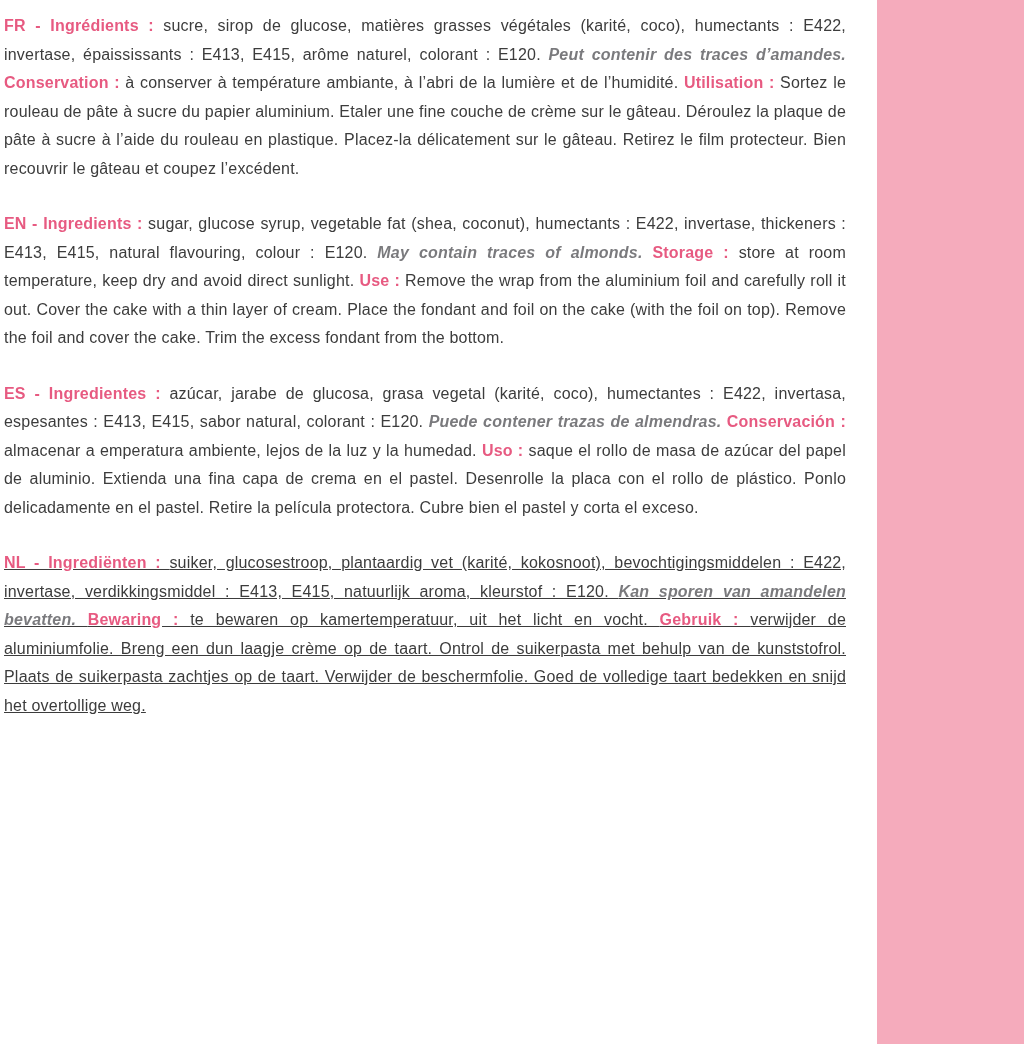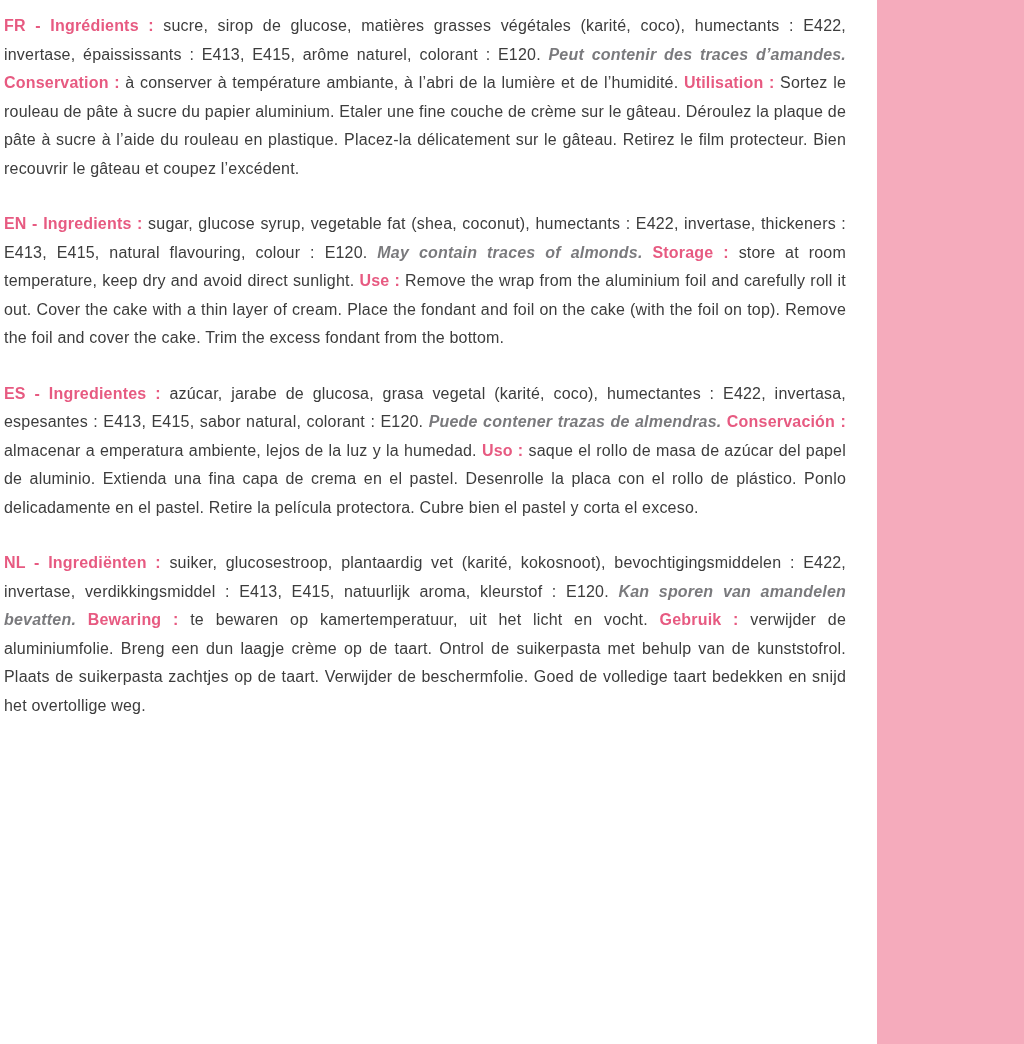--- a/index.html
+++ b/index.html
@@ -16,21 +16,21 @@
     left: 4px;
     top: 12px;
     width: 842px;
     font-size: 16px;
     line-height: 28.5px;
     letter-spacing: 0.2px;
     text-align: justify;
     color: #3c3c3c;
   }
   .section { margin: 0 0 27px 0; }
-  .section:last-child { margin-bottom: 16px; }
+  .section:last-child { margin-bottom: 16px; text-decoration: underline; }
   .lbl  { color: #e75a81; font-weight: bold; }
   .warn { color: #7a7a7d; font-weight: bold; font-style: italic; }
   .stripe {
     position: absolute;
     left: 877px;
     top: 0;
     width: 147px;
     height: 1044px;
     background: #f5abbc;
   }

